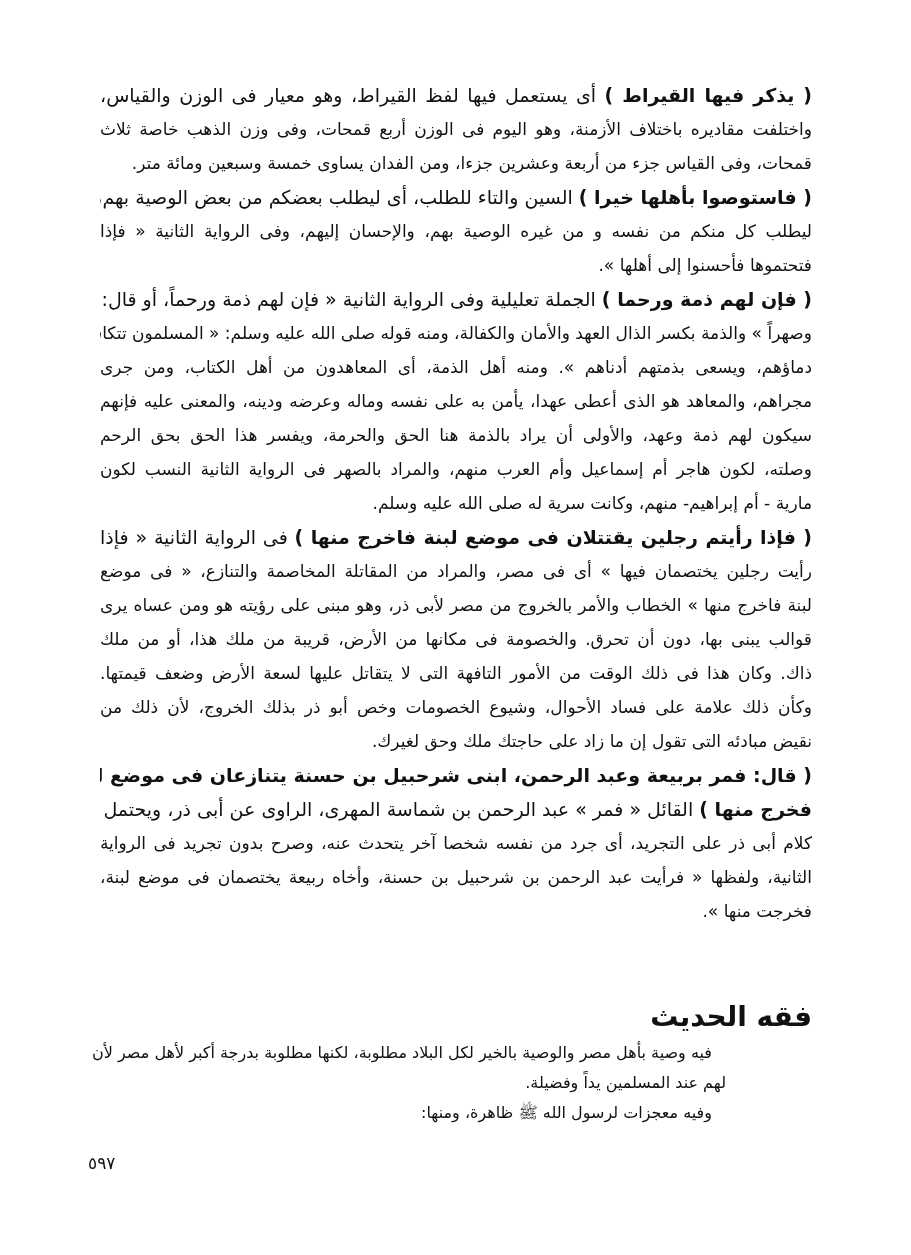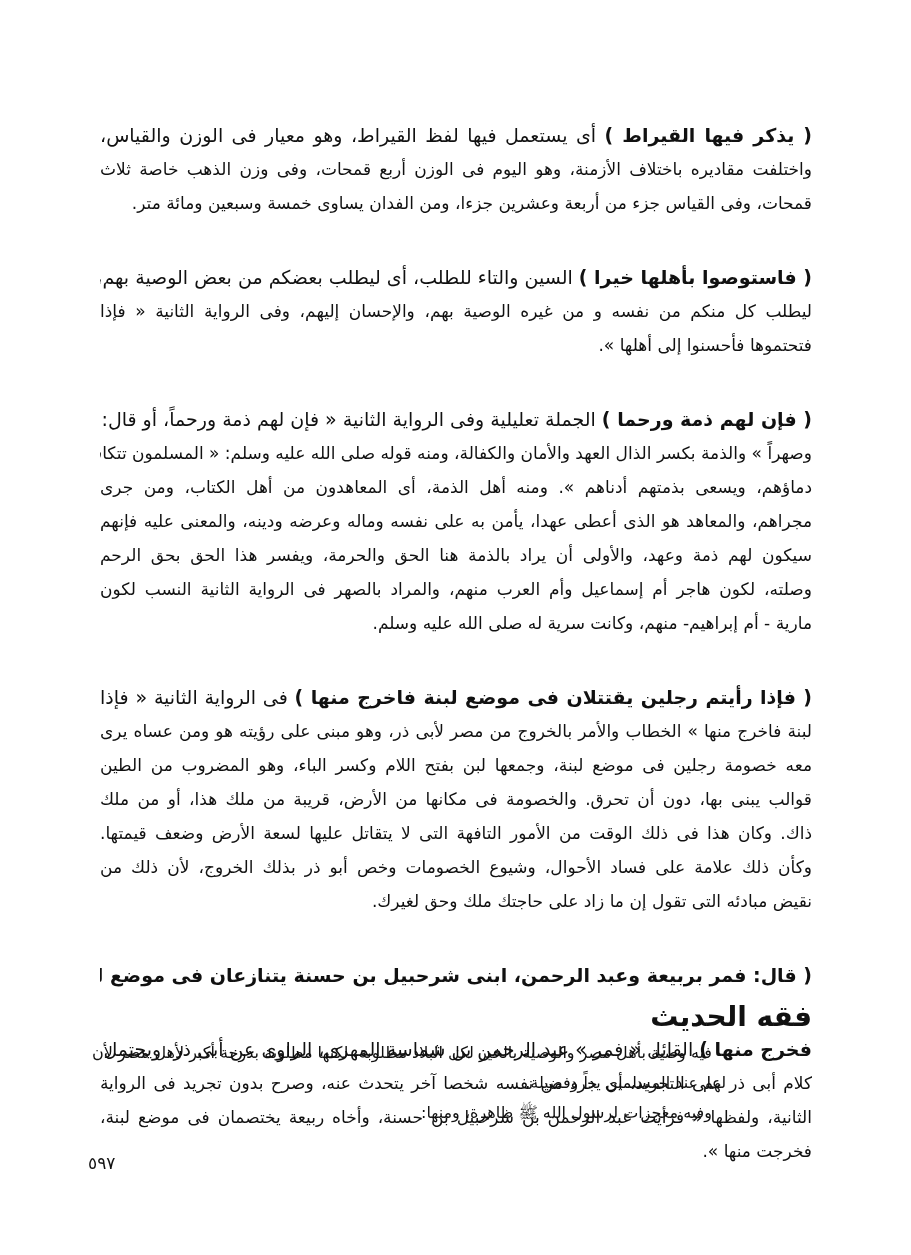--- a/index.html
+++ b/index.html
@@ -34,21 +34,20 @@
   }
   .line.last {
     text-align-last: right;
   }
   .lemma {
     font-weight: bold;
     font-size: 19px;
   }
   .lemma-line {
     font-size: 19px;
-    margin-top: 40px;
   }
   .heading {
     font-weight: bold;
     font-size: 28px;
     line-height: 40px;
     margin: 20px 0 18px 0;
     direction: rtl;
   }
   .fiqh {
     position: absolute;
@@ -111,22 +110,22 @@
     <span class="line">وصهراً » والذمة بكسر الذال العهد والأمان والكفالة، ومنه قوله صلى الله عليه وسلم: « المسلمون تتكافأ</span>
     <span class="line">دماؤهم، ويسعى بذمتهم أدناهم ». ومنه أهل الذمة، أى المعاهدون من أهل الكتاب، ومن جرى</span>
     <span class="line">مجراهم، والمعاهد هو الذى أعطى عهدا، يأمن به على نفسه وماله وعرضه ودينه، والمعنى عليه فإنهم</span>
     <span class="line">سيكون لهم ذمة وعهد، والأولى أن يراد بالذمة هنا الحق والحرمة، ويفسر هذا الحق بحق الرحم</span>
     <span class="line">وصلته، لكون هاجر أم إسماعيل وأم العرب منهم، والمراد بالصهر فى الرواية الثانية النسب لكون</span>
     <span class="line last">مارية - أم إبراهيم- منهم، وكانت سرية له صلى الله عليه وسلم.</span>
   </div>
 
   <div>
     <span class="line lemma-line"><span class="lemma">( فإذا رأيتم رجلين يقتتلان فى موضع لبنة فاخرج منها )</span><span> فى الرواية الثانية « فإذا</span></span>
+    <span class="line">رأيت رجلين يختصمان فيها » أى فى مصر، والمراد من المقاتلة المخاصمة والتنازع، « فى موضع</span>
     <span class="line">لبنة فاخرج منها » الخطاب والأمر بالخروج من مصر لأبى ذر، وهو مبنى على رؤيته هو ومن عساه يرى</span>
-    <span class="line">معه خصومة رجلين فى موضع لبنة، وجمعها لبن بفتح اللام وكسر الباء، وهو المضروب من الطين</span>
     <span class="line">قوالب يبنى بها، دون أن تحرق. والخصومة فى مكانها من الأرض، قريبة من ملك هذا، أو من ملك</span>
     <span class="line">ذاك. وكان هذا فى ذلك الوقت من الأمور التافهة التى لا يتقاتل عليها لسعة الأرض وضعف قيمتها.</span>
     <span class="line">وكأن ذلك علامة على فساد الأحوال، وشيوع الخصومات وخص أبو ذر بذلك الخروج، لأن ذلك من</span>
     <span class="line last">نقيض مبادئه التى تقول إن ما زاد على حاجتك ملك وحق لغيرك.</span>
   </div>
 
   <div>
     <span class="line lemma-line"><span class="lemma">( قال: فمر بربيعة وعبد الرحمن، ابنى شرحبيل بن حسنة يتنازعان فى موضع لبنة،</span></span>
     <span class="line lemma-line"><span class="lemma">فخرج منها )</span><span> القائل « فمر » عبد الرحمن بن شماسة المهرى، الراوى عن أبى ذر، ويحتمل أنها من</span></span>
     <span class="line">كلام أبى ذر على التجريد، أى جرد من نفسه شخصا آخر يتحدث عنه، وصرح بدون تجريد فى الرواية</span>

